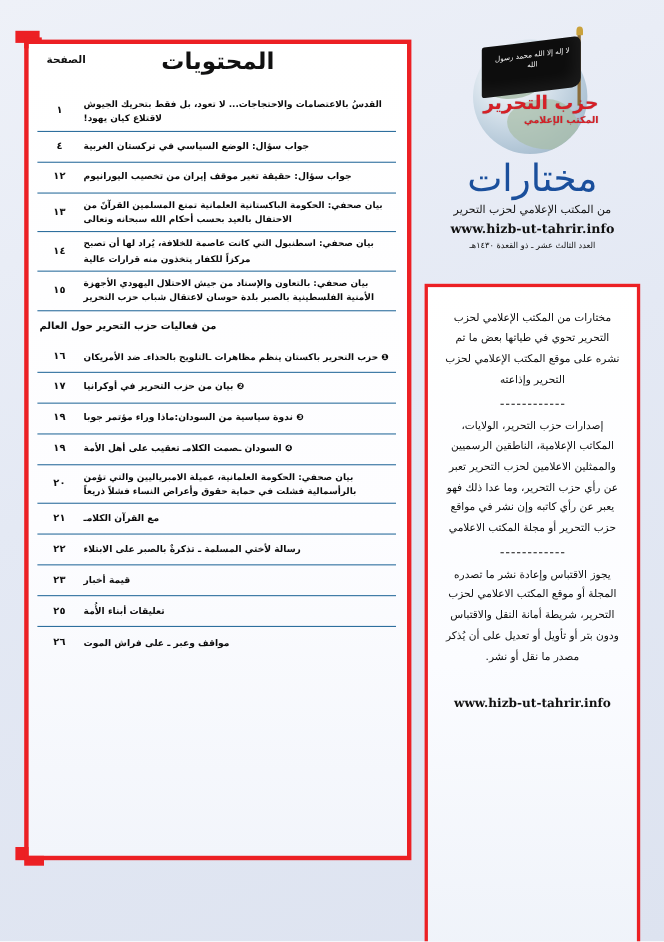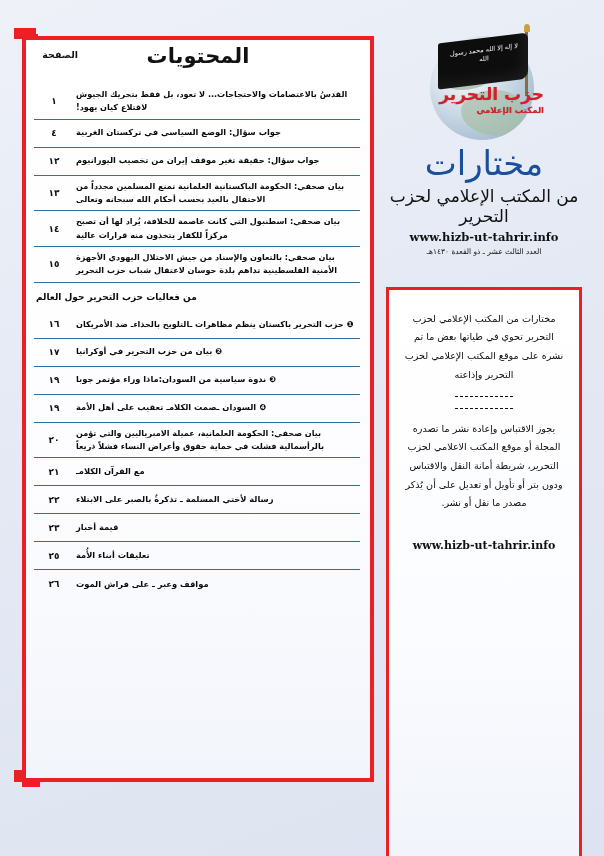--- a/index.html
+++ b/index.html
@@ -214,21 +214,21 @@
   #masthead { text-align: center; margin-top: 4px; }
   #mukhtarat {
     font-size: 34px;
     font-weight: normal;
     color: #1a4f9c;
     letter-spacing: 1px;
     line-height: 1.05;
     direction: rtl;
   }
   #mast-sub {
-    font-size: 17px;
+    font-size: 10px;
     color: #111;
     margin-top: 4px;
     direction: rtl;
   }
   #mast-url {
     font-size: 11.5px;
     font-weight: bold;
     color: #111;
     margin-top: 4px;
     font-family: "DejaVu Serif", "Liberation Serif", serif;
@@ -298,29 +298,29 @@
         <li class="toc-row">
           <span class="toc-page">٤</span>
           <span class="toc-text">جواب سؤال: الوضع السياسي في تركستان الغربية</span>
         </li>
         <li class="toc-row">
           <span class="toc-page">١٢</span>
           <span class="toc-text">جواب سؤال: حقيقة تغير موقف إيران من تخصيب اليورانيوم</span>
         </li>
         <li class="toc-row">
           <span class="toc-page">١٣</span>
-          <span class="toc-text two-line">بيان صحفي: الحكومة الباكستانية العلمانية تمنع المسلمين مجدداً من الاحتفال بالعيد بحسب أحكام الله سبحانه وتعالى</span>
+          <span class="toc-text two-line">بيان صحفي: الحكومة الباكستانية العلمانية تمنع المسلمين القرآنً من الاحتفال بالعيد بحسب أحكام الله سبحانه وتعالى</span>
         </li>
         <li class="toc-row">
           <span class="toc-page">١٤</span>
           <span class="toc-text two-line">بيان صحفي: اسطنبول التي كانت عاصمة للخلافة، يُراد لها أن تصبح مركزاً للكفار يتخذون منه قرارات عالية</span>
         </li>
         <li class="toc-row">
           <span class="toc-page">١٥</span>
-          <span class="toc-text two-line">بيان صحفي: بالتعاون والإسناد من جيش الاحتلال اليهودي الأجهزة الأمنية الفلسطينية تداهم بلدة حوسان لاعتقال شباب حزب التحرير</span>
+          <span class="toc-text two-line">بيان صحفي: بالتعاون والإسناد من جيش الاحتلال اليهودي الأجهزة الأمنية الفلسطينية بالصبر بلدة حوسان لاعتقال شباب حزب التحرير</span>
         </li>
         <li class="toc-row section-head">
           <span class="toc-text">من فعاليات حزب التحرير حول العالم</span>
         </li>
         <li class="toc-row">
           <span class="toc-page">١٦</span>
           <span class="toc-text two-line"><span class="bullet">❶</span><span>حزب التحرير باكستان ينظم مظاهرات ـالتلويح بالحذاءـ ضد الأمريكان</span></span>
         </li>
         <li class="toc-row">
           <span class="toc-page">١٧</span>
@@ -378,19 +378,20 @@
     <div id="masthead">
       <div id="mukhtarat">مختارات</div>
       <div id="mast-sub">من المكتب الإعلامي لحزب التحرير</div>
       <div id="mast-url">www.hizb-ut-tahrir.info</div>
       <div id="mast-issue">العدد الثالث عشر ـ ذو القعدة ١٤٣٠هـ</div>
     </div>
 
     <div id="notice-box">
       <p class="notice-p">مختارات من المكتب الإعلامي لحزب التحرير تحوي في طياتها بعض ما تم نشره على موقع المكتب الإعلامي لحزب التحرير وإذاعته</p>
       <div class="notice-sep"></div>
+      <p class="notice-p">إصدارات حزب التحرير، الولايات، المكاتب الإعلامية، الناطقين الرسميين والممثلين الاعلامين لحزب التحرير تعبر عن رأي حزب التحرير، وما عدا ذلك فهو يعبر عن رأي كاتبه وإن نشر في مواقع حزب التحرير أو مجلة المكتب الاعلامي</p>
       <div class="notice-sep"></div>
       <p class="notice-p">يجوز الاقتباس وإعادة نشر ما تصدره المجلة أو موقع المكتب الاعلامي لحزب التحرير، شريطة أمانة النقل والاقتباس ودون بتر أو تأويل أو تعديل على أن يُذكر مصدر ما نقل أو نشر.</p>
       <div id="notice-url">www.hizb-ut-tahrir.info</div>
     </div>
 
   </div>
 </div>
 
 </body></html>

